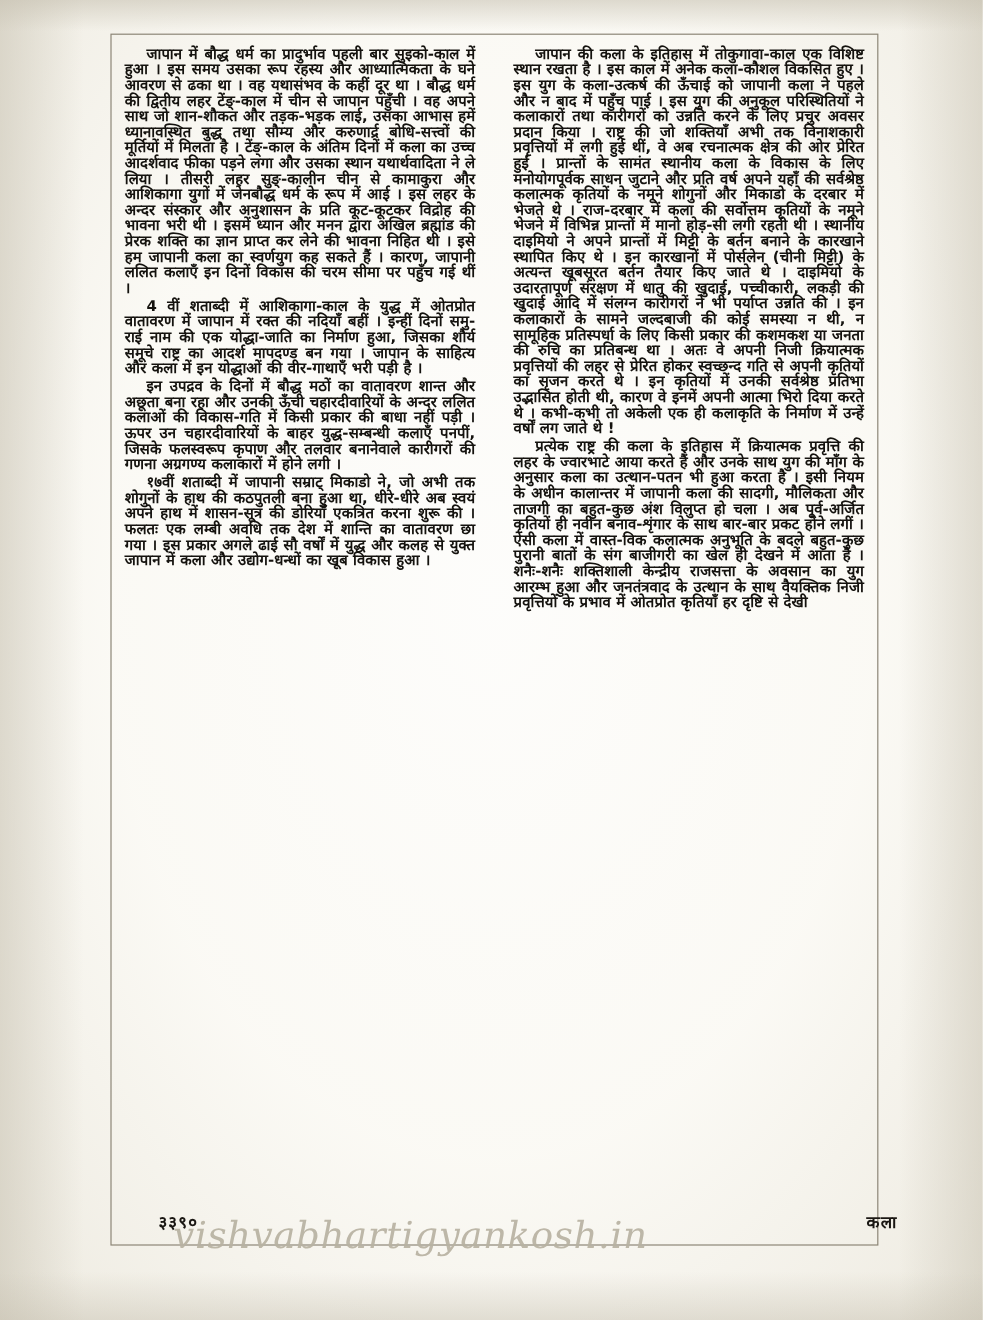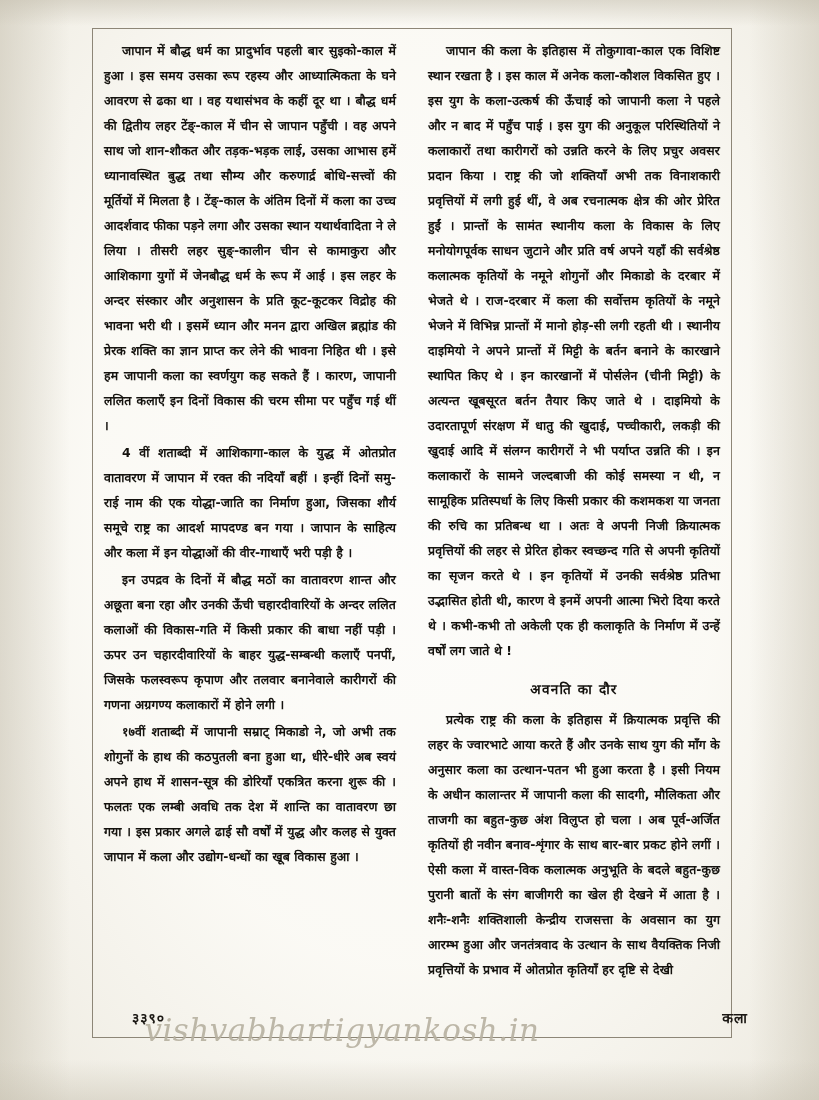--- a/index.html
+++ b/index.html
@@ -65,21 +65,21 @@
     left: 410px;
     top: 38px;
     width: 1px;
     height: 950px;
     background: transparent;
   }
 
   p.para {
     margin: 0 0 2px 0;
     font-size: 12.4px;
-    line-height: 25px;
+    line-height: 13px;
     text-align: justify;
     text-align-last: left;
     color: #14120e;
     letter-spacing: 0.1px;
     text-indent: 18px;
     
     font-family: "DejaVu Sans", "Liberation Sans", sans-serif;
     font-weight: 600;
   }
 
@@ -163,21 +163,20 @@
 
     <div class="column">
       <p class="para">जापान में बौद्ध धर्म का प्रादुर्भाव पहली बार सुइको-काल में हुआ । इस समय उसका रूप रहस्य और आध्यात्मिकता के घने आवरण से ढका था । वह यथासंभव के कहीं दूर था । बौद्ध धर्म की द्वितीय लहर टेंङ्-काल में चीन से जापान पहुँची । वह अपने साथ जो शान-शौकत और तड़क-भड़क लाई, उसका आभास हमें ध्यानावस्थित बुद्ध तथा सौम्य और करुणार्द्र बोधि-सत्त्वों की मूर्तियों में मिलता है । टेंङ्-काल के अंतिम दिनों में कला का उच्च आदर्शवाद फीका पड़ने लगा और उसका स्थान यथार्थवादिता ने ले लिया । तीसरी लहर सुङ्-कालीन चीन से कामाकुरा और आशिकागा युगों में जेनबौद्ध धर्म के रूप में आई । इस लहर के अन्दर संस्कार और अनुशासन के प्रति कूट-कूटकर विद्रोह की भावना भरी थी । इसमें ध्यान और मनन द्वारा अखिल ब्रह्मांड की प्रेरक शक्ति का ज्ञान प्राप्त कर लेने की भावना निहित थी । इसे हम जापानी कला का स्वर्णयुग कह सकते हैं । कारण, जापानी ललित कलाएँ इन दिनों विकास की चरम सीमा पर पहुँच गई थीं ।</p>
       <p class="para">4 वीं शताब्दी में आशिकागा-काल के युद्ध में ओतप्रोत वातावरण में जापान में रक्त की नदियाँ बहीं । इन्हीं दिनों समु-राई नाम की एक योद्धा-जाति का निर्माण हुआ, जिसका शौर्य समूचे राष्ट्र का आदर्श मापदण्ड बन गया । जापान के साहित्य और कला में इन योद्धाओं की वीर-गाथाएँ भरी पड़ी है ।</p>
       <p class="para">इन उपद्रव के दिनों में बौद्ध मठों का वातावरण शान्त और अछूता बना रहा और उनकी ऊँची चहारदीवारियों के अन्दर ललित कलाओं की विकास-गति में किसी प्रकार की बाधा नहीं पड़ी । ऊपर उन चहारदीवारियों के बाहर युद्ध-सम्बन्धी कलाएँ पनपीं, जिसके फलस्वरूप कृपाण और तलवार बनानेवाले कारीगरों की गणना अग्रगण्य कलाकारों में होने लगी ।</p>
       <p class="para">१७वीं शताब्दी में जापानी सम्राट् मिकाडो ने, जो अभी तक शोगुनों के हाथ की कठपुतली बना हुआ था, धीरे-धीरे अब स्वयं अपने हाथ में शासन-सूत्र की डोरियाँ एकत्रित करना शुरू की । फलतः एक लम्बी अवधि तक देश में शान्ति का वातावरण छा गया । इस प्रकार अगले ढाई सौ वर्षों में युद्ध और कलह से युक्त जापान में कला और उद्योग-धन्धों का खूब विकास हुआ ।</p>
     </div>
 
     <div class="column">
       <p class="para">जापान की कला के इतिहास में तोकुगावा-काल एक विशिष्ट स्थान रखता है । इस काल में अनेक कला-कौशल विकसित हुए । इस युग के कला-उत्कर्ष की ऊँचाई को जापानी कला ने पहले और न बाद में पहुँच पाई । इस युग की अनुकूल परिस्थितियों ने कलाकारों तथा कारीगरों को उन्नति करने के लिए प्रचुर अवसर प्रदान किया । राष्ट्र की जो शक्तियाँ अभी तक विनाशकारी प्रवृत्तियों में लगी हुई थीं, वे अब रचनात्मक क्षेत्र की ओर प्रेरित हुईं । प्रान्तों के सामंत स्थानीय कला के विकास के लिए मनोयोगपूर्वक साधन जुटाने और प्रति वर्ष अपने यहाँ की सर्वश्रेष्ठ कलात्मक कृतियों के नमूने शोगुनों और मिकाडो के दरबार में भेजते थे । राज-दरबार में कला की सर्वोत्तम कृतियों के नमूने भेजने में विभिन्न प्रान्तों में मानो होड़-सी लगी रहती थी । स्थानीय दाइमियो ने अपने प्रान्तों में मिट्टी के बर्तन बनाने के कारखाने स्थापित किए थे । इन कारखानों में पोर्सलेन (चीनी मिट्टी) के अत्यन्त खूबसूरत बर्तन तैयार किए जाते थे । दाइमियो के उदारतापूर्ण संरक्षण में धातु की खुदाई, पच्चीकारी, लकड़ी की खुदाई आदि में संलग्न कारीगरों ने भी पर्याप्त उन्नति की । इन कलाकारों के सामने जल्दबाजी की कोई समस्या न थी, न सामूहिक प्रतिस्पर्धा के लिए किसी प्रकार की कशमकश या जनता की रुचि का प्रतिबन्ध था । अतः वे अपनी निजी क्रियात्मक प्रवृत्तियों की लहर से प्रेरित होकर स्वच्छन्द गति से अपनी कृतियों का सृजन करते थे । इन कृतियों में उनकी सर्वश्रेष्ठ प्रतिभा उद्भासित होती थी, कारण वे इनमें अपनी आत्मा भिरो दिया करते थे । कभी-कभी तो अकेली एक ही कलाकृति के निर्माण में उन्हें वर्षों लग जाते थे !</p>
-      <h2 class="section-head">अवनति का दौर</h2>
       <p class="para">प्रत्येक राष्ट्र की कला के इतिहास में क्रियात्मक प्रवृत्ति की लहर के ज्वारभाटे आया करते हैं और उनके साथ युग की माँग के अनुसार कला का उत्थान-पतन भी हुआ करता है । इसी नियम के अधीन कालान्तर में जापानी कला की सादगी, मौलिकता और ताजगी का बहुत-कुछ अंश विलुप्त हो चला । अब पूर्व-अर्जित कृतियों ही नवीन बनाव-शृंगार के साथ बार-बार प्रकट होने लगीं । ऐसी कला में वास्त-विक कलात्मक अनुभूति के बदले बहुत-कुछ पुरानी बातों के संग बाजीगरी का खेल ही देखने में आता है । शनैः-शनैः शक्तिशाली केन्द्रीय राजसत्ता के अवसान का युग आरम्भ हुआ और जनतंत्रवाद के उत्थान के साथ वैयक्तिक निजी प्रवृत्तियों के प्रभाव में ओतप्रोत कृतियाँ हर दृष्टि से देखी</p>
     </div>
 
   </div>
 
   <div id="footer">
     <span id="page-number">३३९०</span>
     <span id="running-head">कला</span>
   </div>
 

